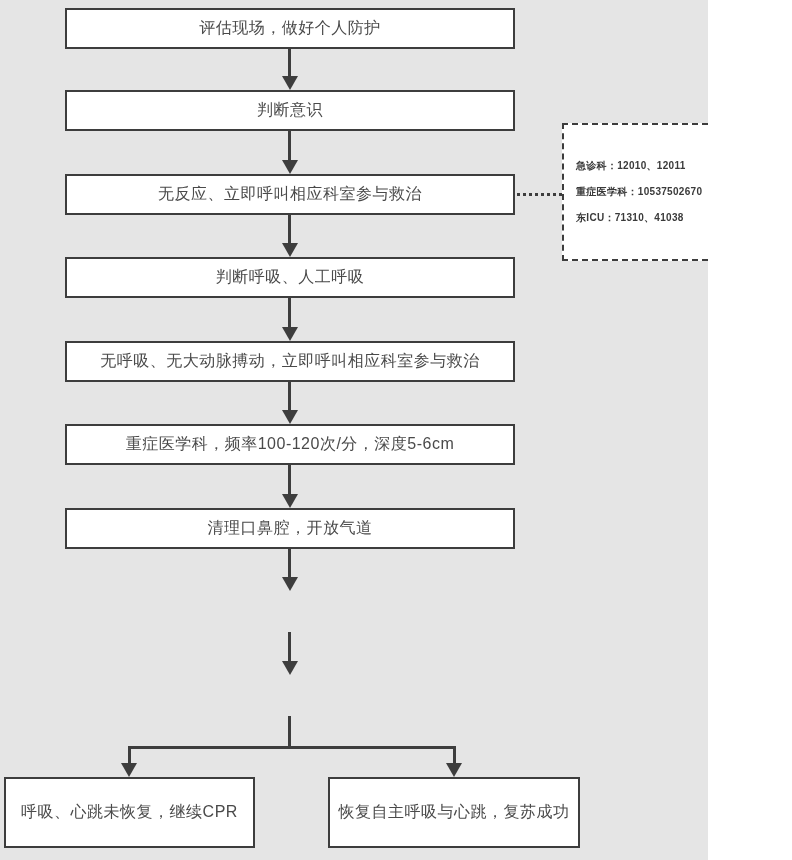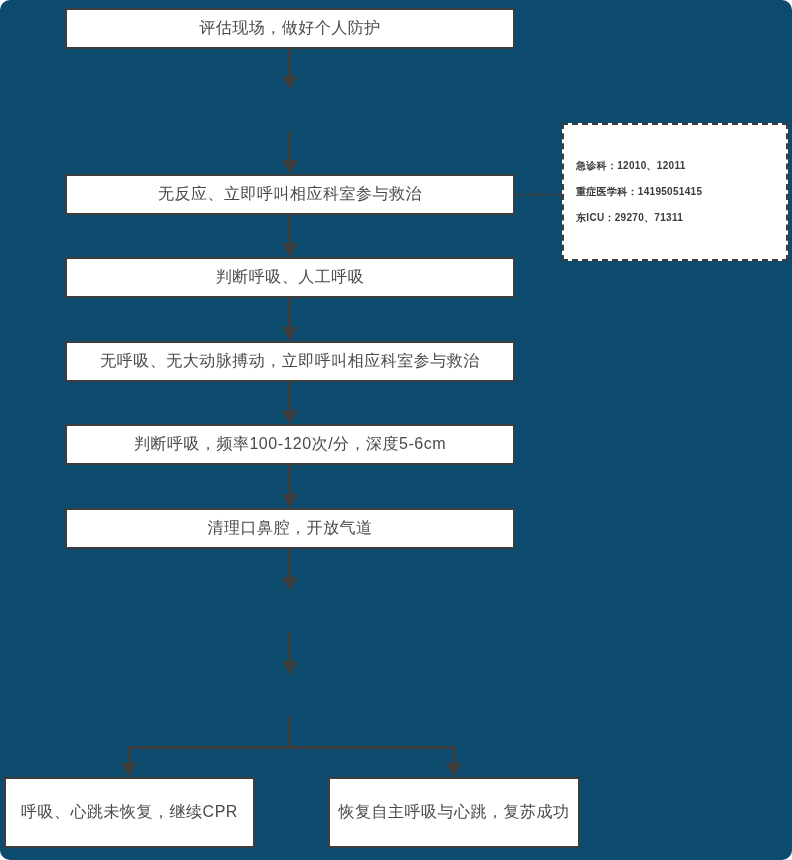--- a/index.html
+++ b/index.html
@@ -1,23 +1,22 @@
 <!DOCTYPE html>
 <html><head>
 <meta charset="utf-8">
 <style>
   html, body { margin: 0; padding: 0; background: #ffffff; }
   .canvas {
     position: relative;
-    width: 792px;
+    width: 708px;
     height: 860px;
-    background: #0c4a6e;
+    background: #e5e5e5;
     font-family: "Liberation Sans", "DejaVu Sans", sans-serif;
     overflow: hidden;
-    border-radius: 10px;
   }
   .node {
     position: absolute;
     left: 65px;
     width: 450px;
     height: 41px;
     border: 2px solid #3d3d3d;
     background: #ffffff;
     box-sizing: border-box;
     display: flex;
@@ -75,31 +74,34 @@
   }
 </style>
 </head>
 <body>
 
 <div class="canvas">
 
   <div class="node" style="top:8px">
       <span>评估现场，做好个人防护</span>
     </div>
+  <div class="node" style="top:90px">
+      <span>判断意识</span>
+    </div>
   <div class="node" style="top:174px">
       <span>无反应、立即呼叫相应科室参与救治</span>
     </div>
   <div class="node" style="top:257px">
       <span>判断呼吸、人工呼吸</span>
     </div>
   <div class="node" style="top:341px">
       <span>无呼吸、无大动脉搏动，立即呼叫相应科室参与救治</span>
     </div>
   <div class="node" style="top:424px">
-      <span>判断呼吸，频率100-120次/分，深度5-6cm</span>
+      <span>重症医学科，频率100-120次/分，深度5-6cm</span>
     </div>
   <div class="node" style="top:508px">
       <span>清理口鼻腔，开放气道</span>
     </div>
 
   <div>
     <div class="shaft" style="left:288px;top:49px;height:28px"></div>
     <div class="head" style="left:282px;top:76px"></div>
   </div>
   <div>
@@ -144,17 +146,17 @@
     <span>呼吸、心跳未恢复，继续CPR</span>
   </div>
   <div class="node outcome" style="left:328px;top:777px;width:252px">
     <span>恢复自主呼吸与心跳，复苏成功</span>
   </div>
 
   <div class="dotline" style="left:517px;top:193px;width:45px"></div>
 
   <div class="note">
     <div>急诊科：12010、12011</div>
-    <div>重症医学科：14195051415</div>
-    <div>东ICU：29270、71311</div>
+    <div>重症医学科：10537502670</div>
+    <div>东ICU：71310、41038</div>
   </div>
 
 </div>
 
 </body></html>

